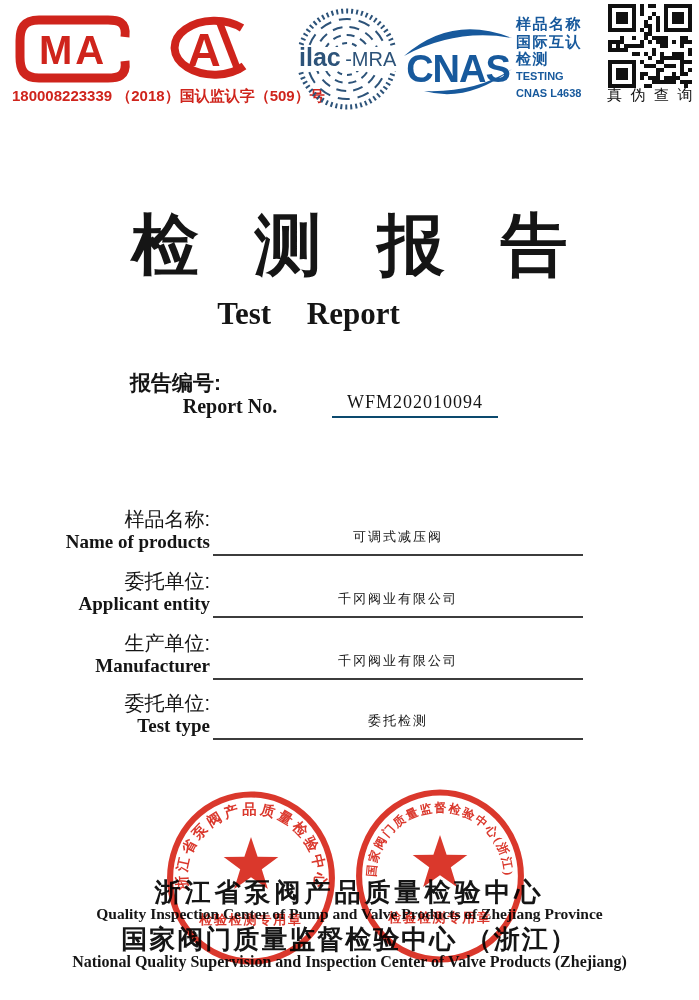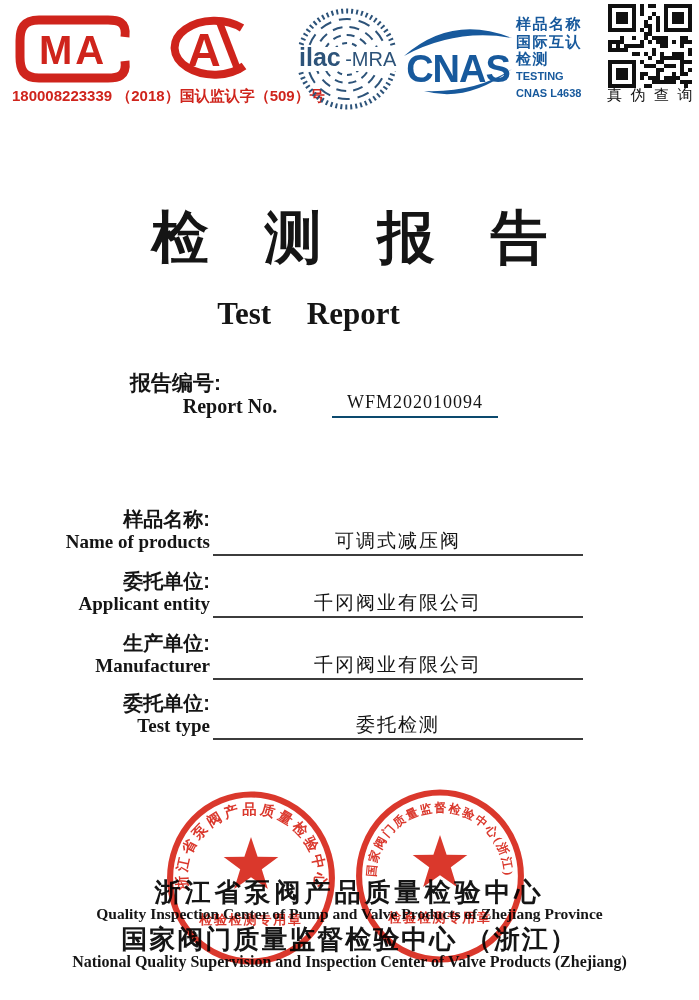--- a/index.html
+++ b/index.html
@@ -16,39 +16,39 @@
   .cnas-text{position:absolute;left:516px;top:15px;color:#17599c;
              font-family:"Liberation Sans",sans-serif;font-weight:bold;line-height:17.5px;}
   .cnas-text .zh{font-size:15px;letter-spacing:1.5px;}
   .cnas-text .en{font-size:11px;letter-spacing:0;}
   .qr{position:absolute;left:608px;top:4px;width:84px;height:84px;}
   .qr-caption{position:absolute;left:607px;top:86px;width:95px;font-size:15px;
               letter-spacing:8.5px;color:#111;white-space:nowrap;}
 
   
   .title-zh{position:absolute;left:0;top:200px;width:699px;text-align:center;}
-  .title-zh span{display:inline-block;font-size:57px;font-weight:bold;letter-spacing:56px;margin-right:-56px;white-space:nowrap;font-family:Liberation Mono, monospace;}
+  .title-zh span{display:inline-block;font-size:67px;font-weight:bold;letter-spacing:56px;margin-right:-56px;white-space:nowrap;font-family:Liberation Mono, monospace;}
   .title-en{position:absolute;left:0;top:296px;width:617px;text-align:center;
             font-size:31px;font-weight:bold;word-spacing:28px;}
 
   
   .rep-label-zh{position:absolute;left:130px;top:369px;width:200px;text-align:left;
                 font-family:"Liberation Sans",sans-serif;font-weight:bold;font-size:21px;}
   .rep-label-en{position:absolute;left:130px;top:395px;width:200px;text-align:center;
                 font-weight:bold;font-size:20px;}
   .rep-value{position:absolute;left:332px;top:392px;width:166px;height:24px;
              border-bottom:2px solid #0c4a6e;text-align:center;font-size:18px;letter-spacing:1px;}
 
   
   .f-label-zh{position:absolute;left:10px;width:200px;text-align:right;
-              font-family:"Liberation Sans",sans-serif;font-weight:bold;font-size:20px;}
+              font-family:"Liberation Sans",sans-serif;font-weight:normal;font-size:20px;}
   .f-label-en{position:absolute;left:10px;width:200px;text-align:right;
               font-weight:bold;font-size:19px;}
   .f-value{position:absolute;left:213px;width:370px;height:26px;border-bottom:2px solid #3c3c3c;
-           text-align:center;font-size:19px;letter-spacing:2px;}
+           text-align:center;font-size:13px;letter-spacing:2px;}
   .r0 .f-label-zh{top:506px}.r0 .f-label-en{top:531px}.r0 .f-value{top:528px}
   .r1 .f-label-zh{top:568px}.r1 .f-label-en{top:593px}.r1 .f-value{top:590px}
   .r2 .f-label-zh{top:630px}.r2 .f-label-en{top:655px}.r2 .f-value{top:652px}
   .r3 .f-label-zh{top:690px}.r3 .f-label-en{top:715px}.r3 .f-value{top:712px}
 
   
   .org1-zh{position:absolute;left:0;top:875px;width:699px;text-align:center;
            font-size:26px;font-weight:bold;letter-spacing:4px;}
   .org1-en{position:absolute;left:0;top:905px;width:699px;text-align:center;
            font-size:15.5px;font-weight:bold;}

